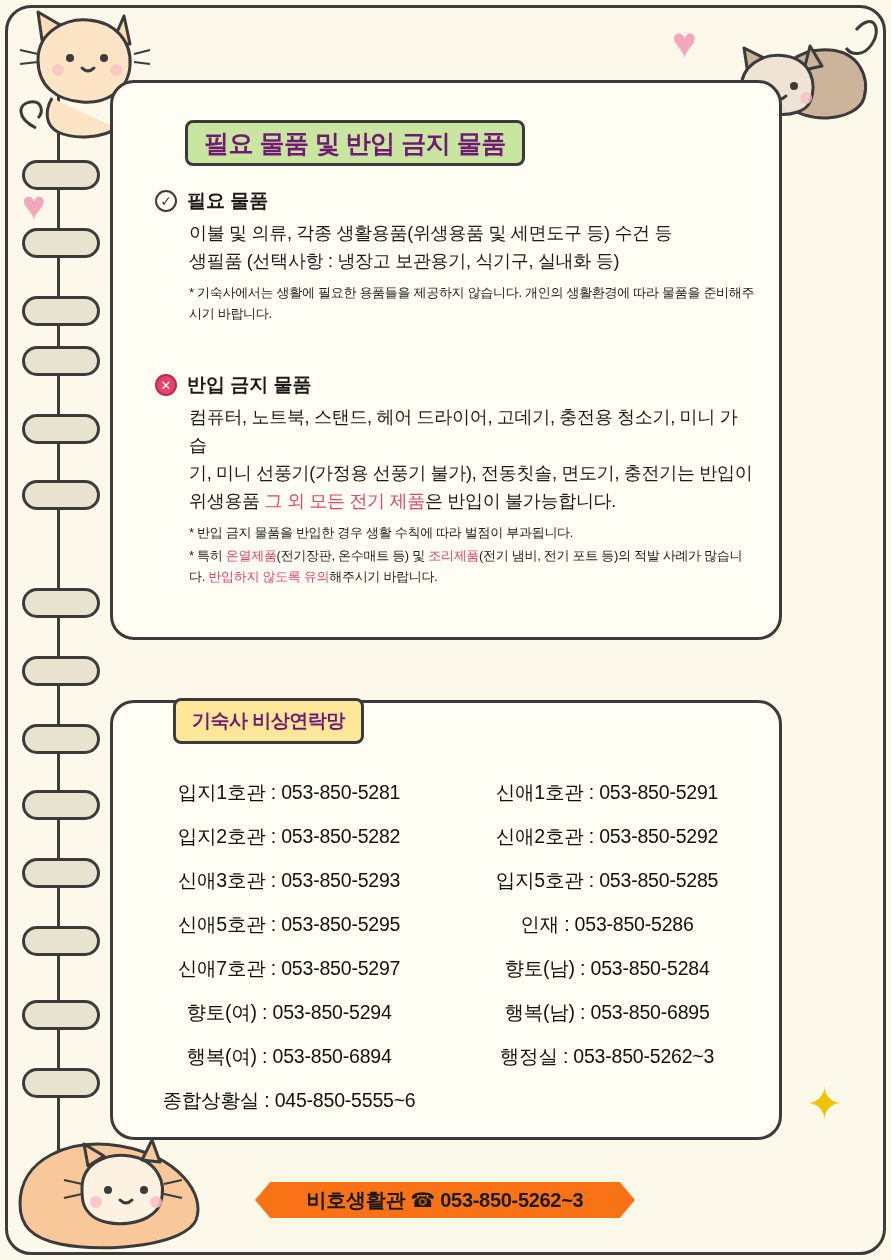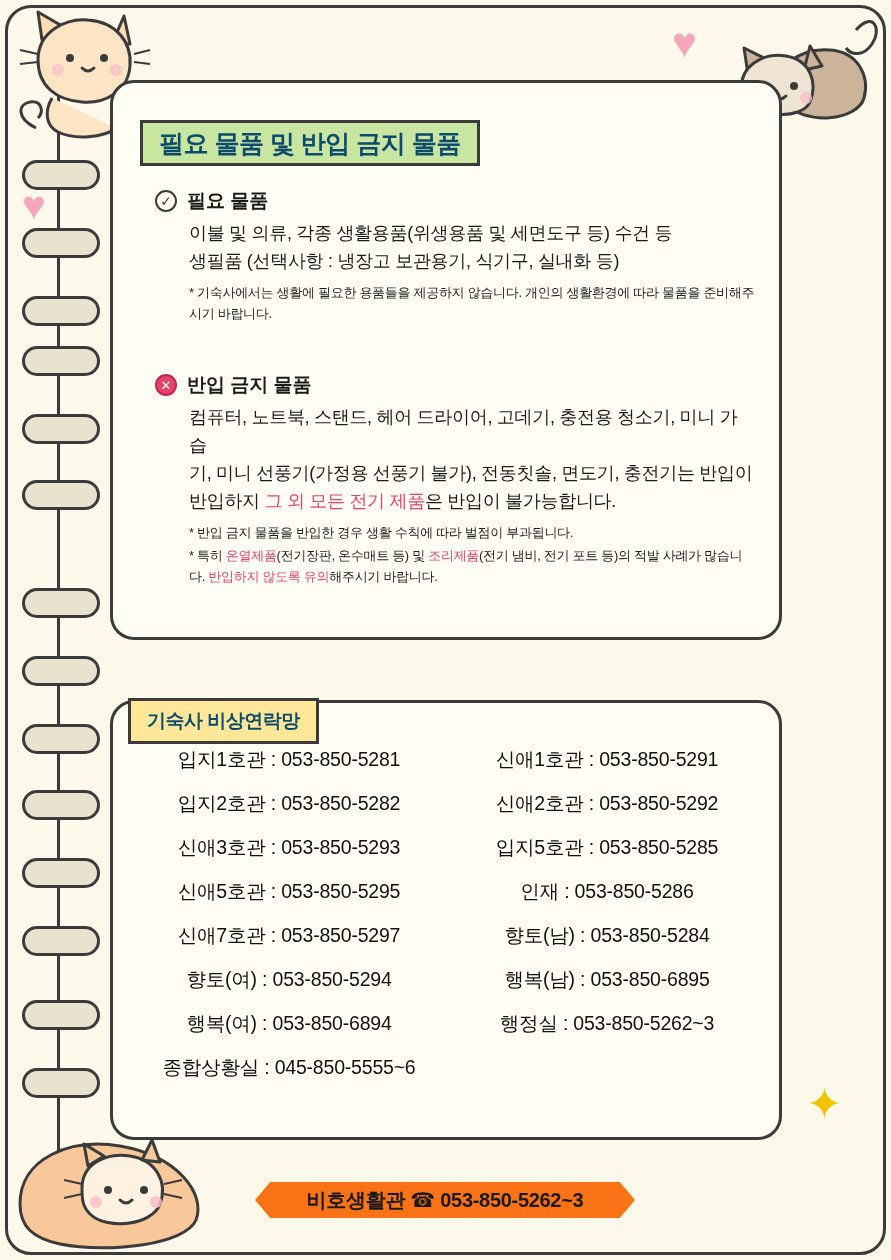--- a/index.html
+++ b/index.html
@@ -120,29 +120,30 @@
   #card-contacts {
     left: 110px;
     top: 700px;
     width: 672px;
     height: 440px;
   }
 
   .tag {
     position: absolute;
     border: 3px solid #3b3b3b;
-    border-radius: 0;
+    border-radius: 8px;
     box-sizing: border-box;
     font-weight: bold;
-    color: #0c4a6e;
+    color: #701a75;
     display: flex;
     align-items: center;
     padding: 0 16px;
     letter-spacing: -0.5px;
     white-space: nowrap;
+    margin-left: 45px;
   }
   #tag-items {
     left: 140px;
     top: 120px;
     height: 46px;
     background: #c8e6a0;
     font-size: 25px;
   }
   #tag-contacts {
     left: 128px;
@@ -200,21 +201,21 @@
     line-height: 1.65;
     color: #222;
     letter-spacing: -0.3px;
   }
   .pink { color: #e4446b; }
 
   
   #contacts-grid {
     position: absolute;
     left: 130px;
-    top: 742px;
+    top: 775px;
     width: 636px;
     display: grid;
     grid-template-columns: 1fr 1fr;
     row-gap: 9px;
     column-gap: 0px;
   }
   .contact-cell {
     text-align: center;
     font-size: 19.5px;
     color: #111;
@@ -331,21 +332,21 @@
   </div>
 
   <div class="section" id="sec-ban">
     <div class="sec-head">
       <span class="ico ico-x">✕</span>
       <span>반입 금지 물품</span>
     </div>
     <div class="body-text">컴퓨터, 노트북, 스탠드, 헤어 드라이어, 고데기, 충전용 청소기,  미니 가습</div>
     <div class="body-text">기, 미니 선풍기(가정용 선풍기 불가), 전동칫솔, 면도기, 충전기는 반입이</div>
     <div class="body-text">
-      <span>반입하지 </span><span class="pink">그 외 모든 전기 제품</span><span>은 반입이 불가능합니다.</span>
+      <span>위생용품 </span><span class="pink">그 외 모든 전기 제품</span><span>은 반입이 불가능합니다.</span>
     </div>
     <div class="note">* 반입 금지 물품을 반입한 경우 생활 수칙에 따라 벌점이 부과됩니다.</div>
     <div class="note" style="margin-top:2px">
       <span>* 특히 </span><span class="pink">온열제품</span><span>(전기장판, 온수매트 등) 및 </span><span class="pink">조리제품</span><span>(전기 냄비, 전기 포트 등)의 적발 사례가 많습니다. </span><span class="pink">반입하지 않도록 유의</span><span>해주시기 바랍니다.</span>
     </div>
   </div>
 
   <div class="card" id="card-contacts"></div>
   <div class="tag" id="tag-contacts">기숙사 비상연락망</div>
 

